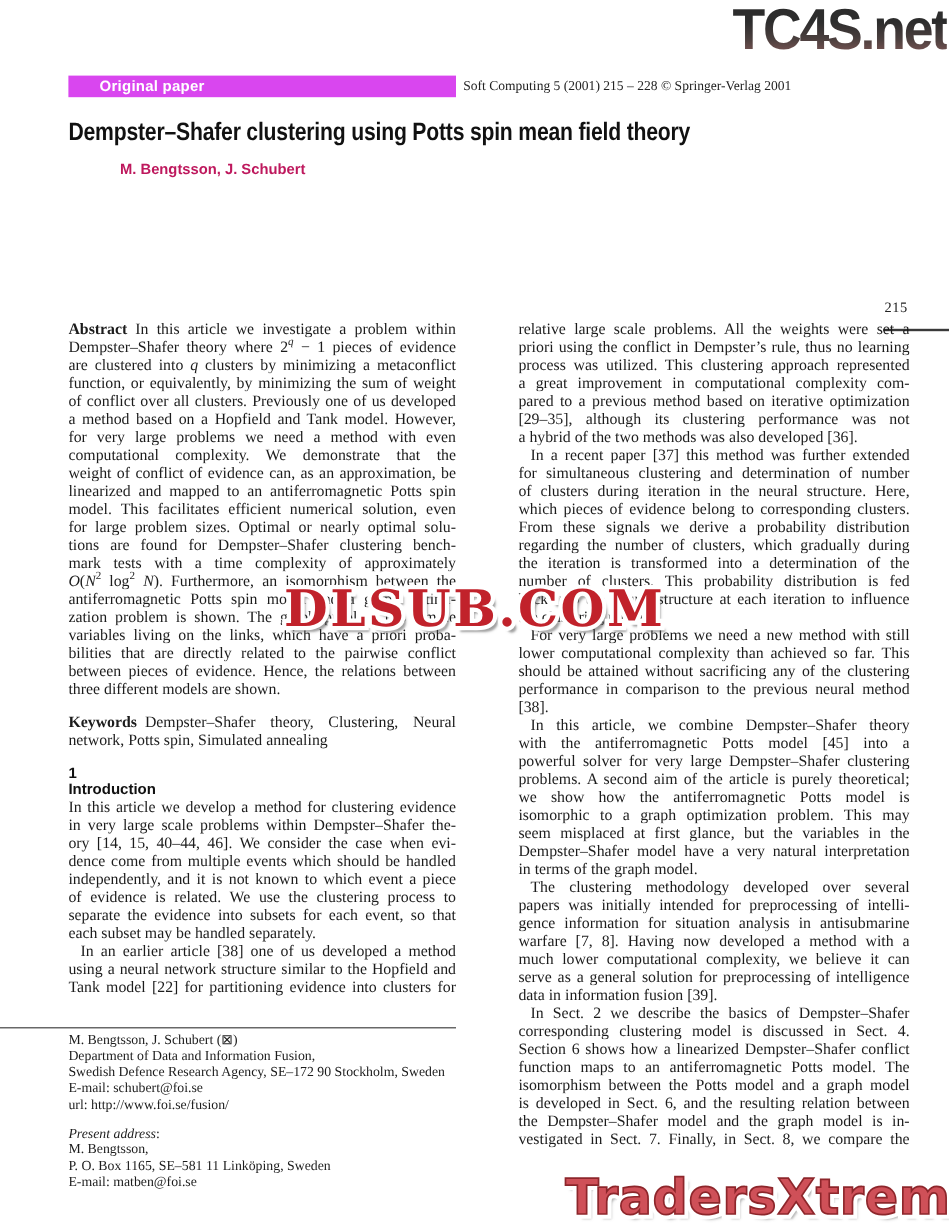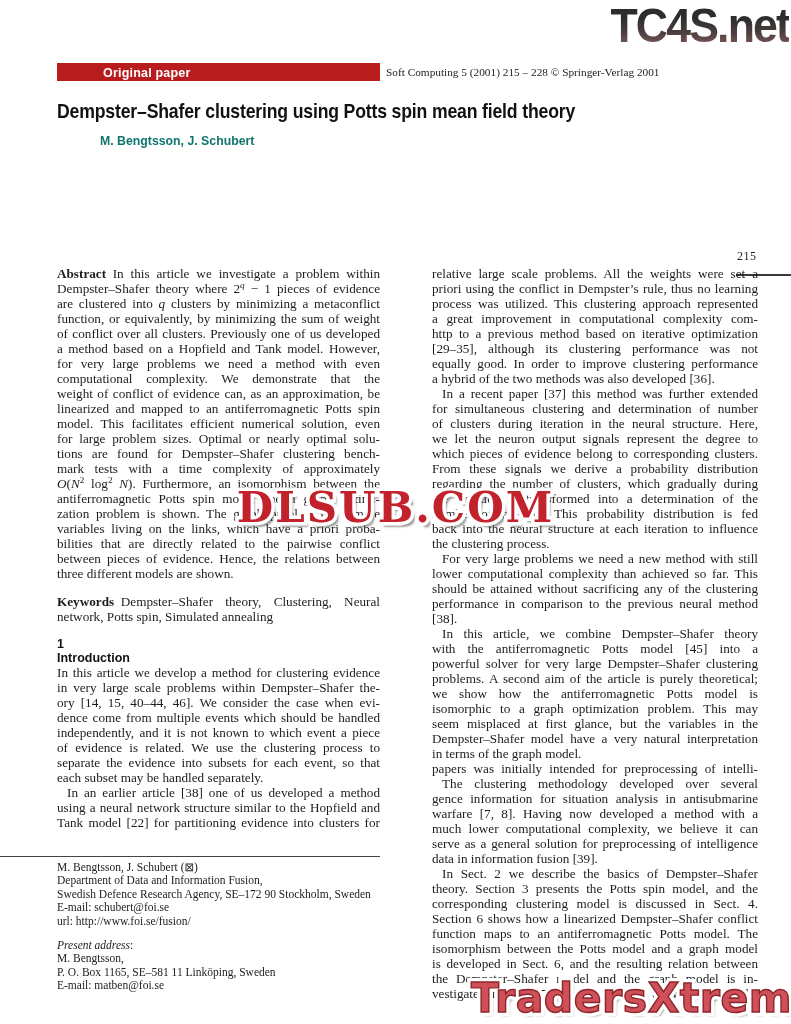--- a/index.html
+++ b/index.html
@@ -8,31 +8,31 @@
 
   
   .site-logo{position:absolute;top:0px;right:2px;
     font-family:"Liberation Sans",sans-serif;font-weight:bold;font-size:48px;
     letter-spacing:-2px;line-height:52px;white-space:nowrap;
     transform:scaleX(0.93);transform-origin:right center;
     background:linear-gradient(180deg,#2d2d2d 35%,#4a3f3e 62%,#956260 100%);
     -webkit-background-clip:text;background-clip:text;color:transparent;}
 
   
-  .category-bar{position:absolute;left:57px;top:63px;width:323px;height:18px;background:#b91c1c;
-    box-sizing:border-box;padding-left:46px;}
+  .category-bar{position:absolute;left:57px;top:63px;width:323px;height:18px;background:#d946ef;
+    box-sizing:border-box;padding-left:26px;}
   .category-bar span{font-family:"Liberation Sans",sans-serif;font-weight:bold;font-size:12.5px;
     line-height:18px;color:#fff;letter-spacing:0.2px;}
   .journal-info{position:absolute;left:386px;top:66px;font-size:11.3px;color:#222;white-space:nowrap;}
 
   .paper-title{position:absolute;left:57px;top:99px;font-family:"Liberation Sans",sans-serif;
     font-weight:bold;font-size:21px;letter-spacing:-0.2px;white-space:nowrap;
     transform:scaleX(0.84);transform-origin:left center;color:#111;}
   .authors{position:absolute;left:100px;top:134px;font-family:"Liberation Sans",sans-serif;
-    font-weight:bold;font-size:12.3px;color:#0f766e;}
+    font-weight:bold;font-size:12.3px;color:#be185d;}
 
   .page-number{position:absolute;left:737px;top:249px;font-size:12px;letter-spacing:0.5px;color:#222;}
   .page-rule{position:absolute;left:736px;top:274px;width:55px;height:1.5px;background:#3a3a3a;}
 
   
   .col{position:absolute;top:266px;}
   .col-left{left:57px;width:323px;}
   .col-right{left:432px;width:326px;}
   .line{font-size:13.2px;line-height:15px;height:15px;overflow:hidden;
     text-align:justify;text-align-last:justify;}
@@ -122,28 +122,26 @@
       <div class="line last">each subset may be handled separately.</div>
       <div class="line indent">In an earlier article [38] one of us developed a method</div>
       <div class="line">using a neural network structure similar to the Hopfield and</div>
       <div class="line">Tank model [22] for partitioning evidence into clusters for</div>
     </div>
   <div class="col col-right">
       <div class="line">relative large scale problems. All the weights were set a</div>
       <div class="line">priori using the conflict in Dempster’s rule, thus no learning</div>
       <div class="line">process was utilized. This clustering approach represented</div>
       <div class="line">a great improvement in computational complexity com-</div>
-      <div class="line">http to a previous method based on iterative optimization</div>
+      <div class="line">pared to a previous method based on iterative optimization</div>
       <div class="line">[29–35], although its clustering performance was not</div>
-      <div class="line">equally good. In order to improve clustering performance</div>
       <div class="line last">a hybrid of the two methods was also developed [36].</div>
       <div class="line indent">In a recent paper [37] this method was further extended</div>
       <div class="line">for simultaneous clustering and determination of number</div>
       <div class="line">of clusters during iteration in the neural structure. Here,</div>
-      <div class="line">we let the neuron output signals represent the degree to</div>
       <div class="line">which pieces of evidence belong to corresponding clusters.</div>
       <div class="line">From these signals we derive a probability distribution</div>
       <div class="line">regarding the number of clusters, which gradually during</div>
       <div class="line">the iteration is transformed into a determination of the</div>
       <div class="line">number of clusters. This probability distribution is fed</div>
       <div class="line">back into the neural structure at each iteration to influence</div>
       <div class="line last">the clustering process.</div>
       <div class="line indent">For very large problems we need a new method with still</div>
       <div class="line">lower computational complexity than achieved so far. This</div>
       <div class="line">should be attained without sacrificing any of the clustering</div>
@@ -151,29 +149,28 @@
       <div class="line last">[38].</div>
       <div class="line indent">In this article, we combine Dempster–Shafer theory</div>
       <div class="line">with the antiferromagnetic Potts model [45] into a</div>
       <div class="line">powerful solver for very large Dempster–Shafer clustering</div>
       <div class="line">problems. A second aim of the article is purely theoretical;</div>
       <div class="line">we show how the antiferromagnetic Potts model is</div>
       <div class="line">isomorphic to a graph optimization problem. This may</div>
       <div class="line">seem misplaced at first glance, but the variables in the</div>
       <div class="line">Dempster–Shafer model have a very natural interpretation</div>
       <div class="line last">in terms of the graph model.</div>
+      <div class="line indent">The clustering methodology developed over several</div>
       <div class="line">papers was initially intended for preprocessing of intelli-</div>
-      <div class="line indent">The clustering methodology developed over several</div>
       <div class="line">gence information for situation analysis in antisubmarine</div>
       <div class="line">warfare [7, 8]. Having now developed a method with a</div>
       <div class="line">much lower computational complexity, we believe it can</div>
       <div class="line">serve as a general solution for preprocessing of intelligence</div>
       <div class="line last">data in information fusion [39].</div>
       <div class="line indent">In Sect. 2 we describe the basics of Dempster–Shafer</div>
-      <div class="line">theory. Section 3 presents the Potts spin model, and the</div>
       <div class="line">corresponding clustering model is discussed in Sect. 4.</div>
       <div class="line">Section 6 shows how a linearized Dempster–Shafer conflict</div>
       <div class="line">function maps to an antiferromagnetic Potts model. The</div>
       <div class="line">isomorphism between the Potts model and a graph model</div>
       <div class="line">is developed in Sect. 6, and the resulting relation between</div>
       <div class="line">the Dempster–Shafer model and the graph model is in-</div>
       <div class="line">vestigated in Sect. 7. Finally, in Sect. 8, we compare the</div>
     </div>
 
   <div class="footnote-rule"></div>

